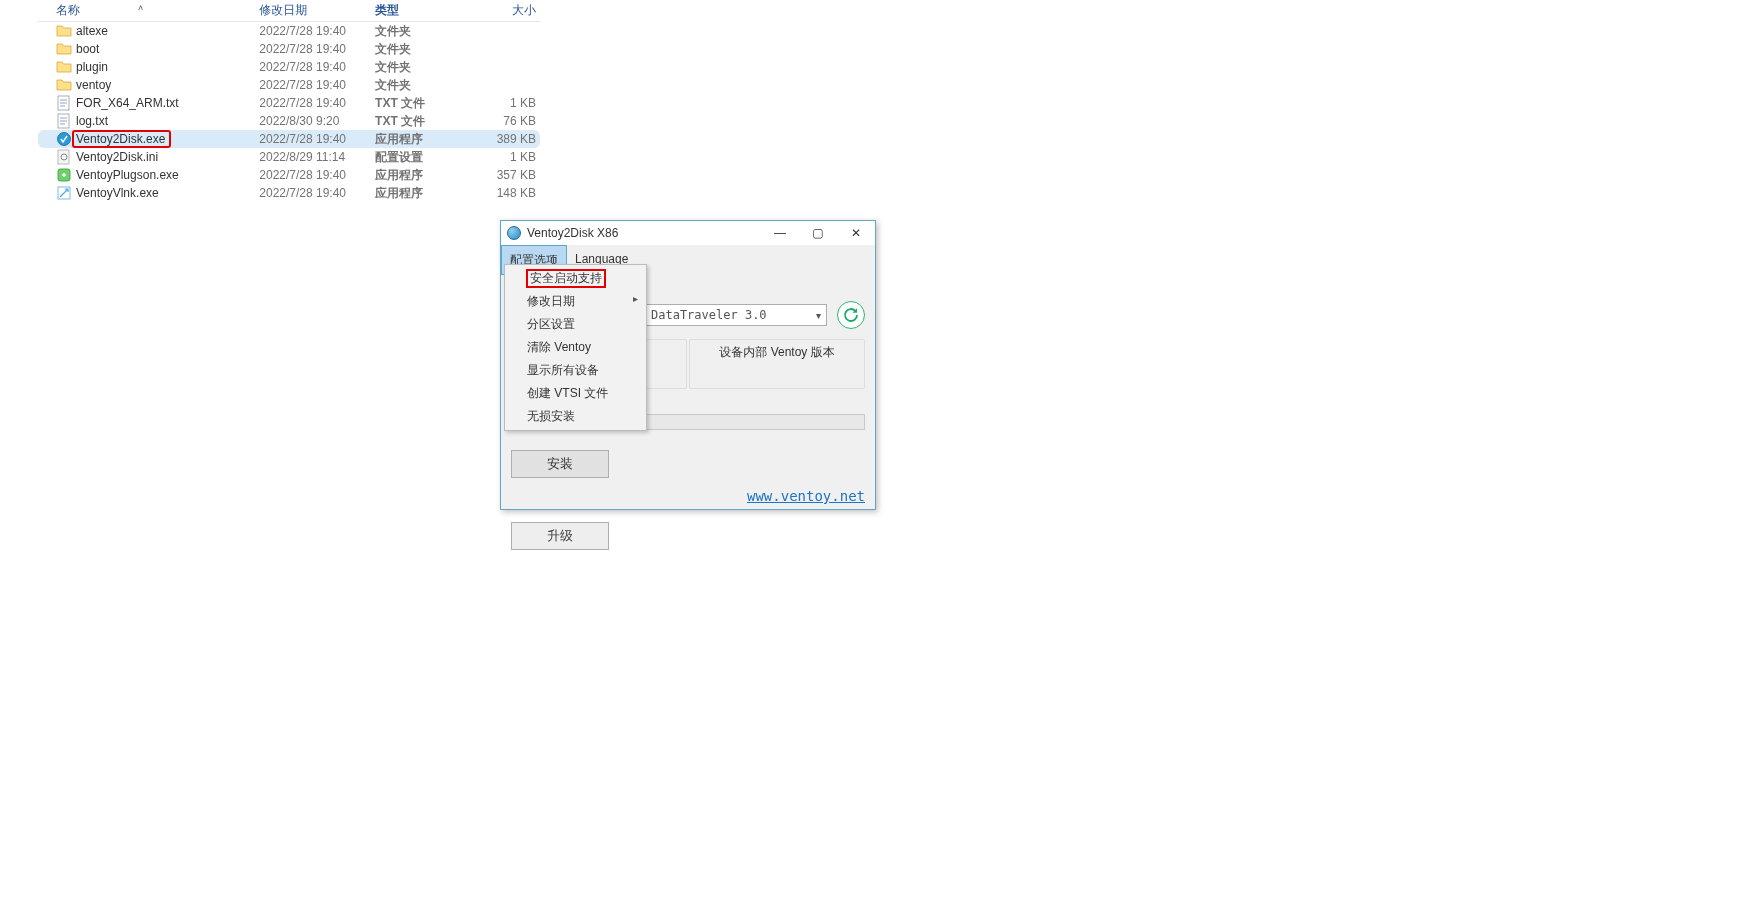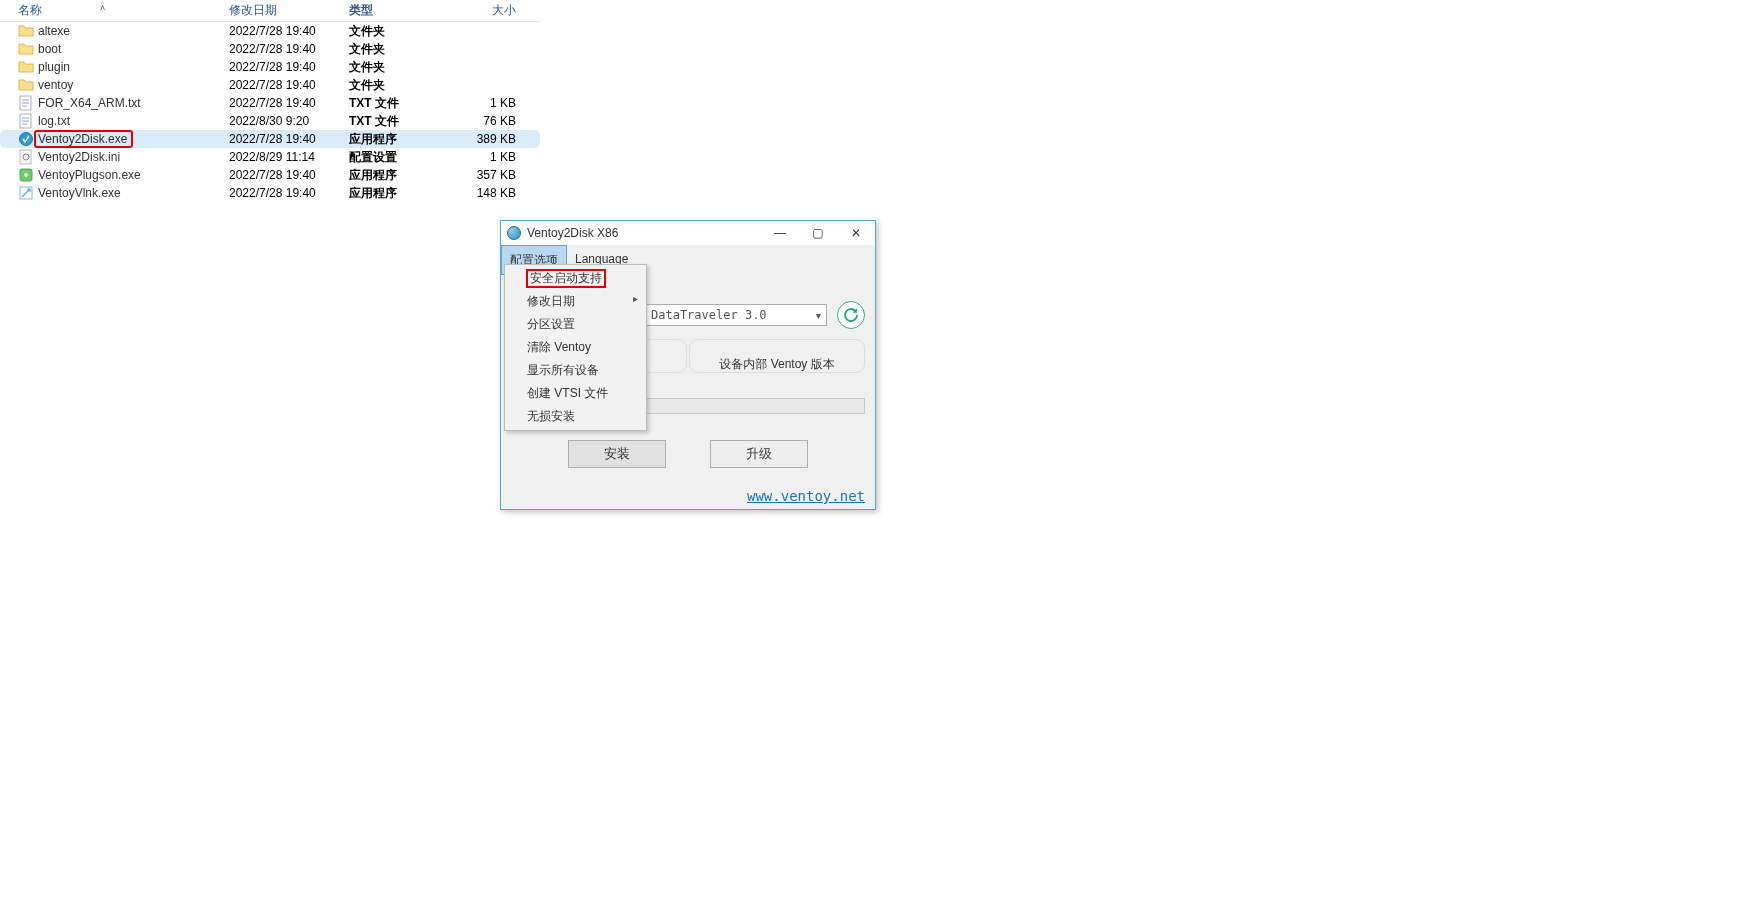--- a/index.html
+++ b/index.html
@@ -6,21 +6,21 @@
   body {
     font-family: "Microsoft YaHei", "Segoe UI", Tahoma, sans-serif;
     font-size: 12px;
     background: #fff;
     width: 1760px;
     height: 924px;
     position: relative;
     color: #333;
   }
   
-  .file-list { position: absolute; top: 0; left: 0; width: 540px; }
+  .file-list { position: absolute; top: 0; left: 0; width: 540px; padding-left: 38px; }
   .fl-header {
     display: flex;
     color: #2b5797;
     font-size: 12px;
     border-bottom: 1px solid #e5e5e5;
     height: 22px;
     align-items: center;
   }
   .fl-header .col, .fl-row .col {
     padding: 0 4px;
@@ -36,21 +36,21 @@
     color: #555;
   }
   .fl-body {}
   .fl-row {
     display: flex;
     height: 18px;
     align-items: center;
     font-size: 12px;
     color: #333;
   }
-  .fl-row .col-date, .fl-row .col-type, .fl-row .col-size { color: #000000; }
+  .fl-row .col-date, .fl-row .col-type, .fl-row .col-size { color: #737373; }
   .fl-row.selected { background: #d9eaf9; border-radius: 6px; }
   .fl-row .icon {
     display: inline-block;
     width: 16px; height: 16px;
     margin-right: 4px;
     vertical-align: middle;
   }
   .name-text { vertical-align: middle; }
   .col-name-cell { display: flex; align-items: center; padding-left: 8px; }
   .red-box {
@@ -185,40 +185,41 @@
   .info-row {
     display: flex;
     margin-top: 10px;
     font-size: 12px;
     color: #333;
     gap: 2px;
   }
   .info-box {
     flex: 1;
     border: 1px solid #ddd;
-    border-radius: 9px;
+    border-radius: 2px;
     text-align: center;
-    padding: 16px 0;
+    padding: 4px 0;
     background: #f0f0f0;
-    height: 32px;
+    height: 50px;
   }
   .info-box .lbl { color:#333; }
   .gpt-line { text-align: center; color: #555; font-family: "Consolas", monospace; margin-top: 3px;}
   .status-label { font-size: 12px; color: #555; margin-top: 6px; }
   .progress {
     height: 16px;
     border: 1px solid #c8c8c8;
     background: #e8e8e8;
     margin-top: 2px;
   }
   .btn-row {
     display: flex;
     justify-content: center;
     gap: 44px;
-    margin-top: 26px;
+    margin-top: 20px;
+    flex-direction: column;
   }
   .vbtn {
     width: 98px; height: 28px;
     border: 1px solid #adadad;
     background: #e1e1e1;
     font-size: 13px;
     display: flex; align-items:center; justify-content:center;
   }
   .vbtn.disabled { color: #404040; background: #eee; }
   .link-row {

